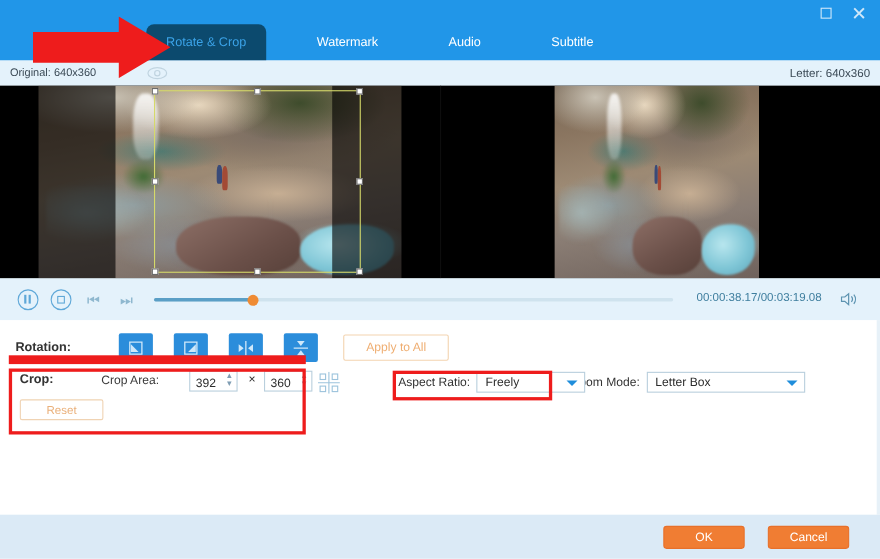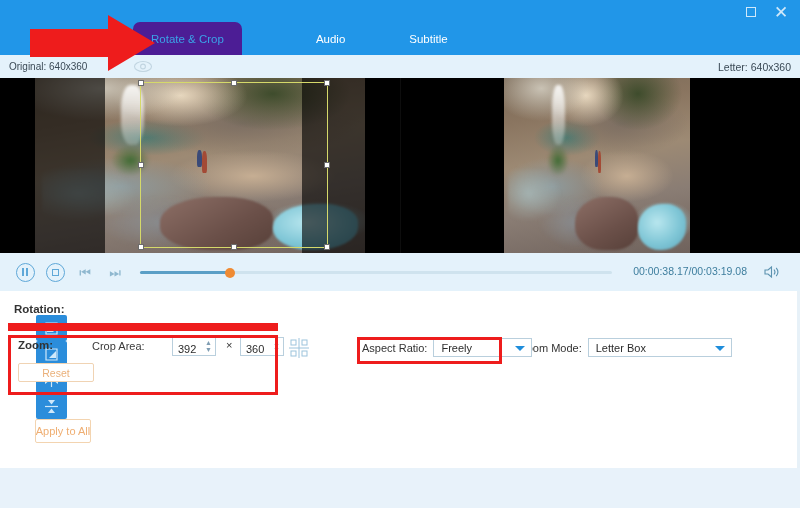--- a/index.html
+++ b/index.html
@@ -46,21 +46,21 @@
   .tab {
     height: 33px;
     padding: 0 18px;
     display: flex; align-items: center; justify-content: center;
     font-size: 11.5px;
     color: #ffffff;
     cursor: pointer;
     white-space: nowrap;
   }
   .tab.active {
-    background: #4c1d95;
+    background: #0c4a6e;
     color: #3ba3e8;
     border-radius: 7px 7px 0 0;
   }
   .tab-spacer { width: 28px; }
 
   
   .red-arrow {
     position: absolute; left: 30px; top: 15px;
     width: 125px; height: 56px;
     pointer-events: none;
@@ -237,35 +237,35 @@
 
   
   .settings {
     position: absolute; left: 0; top: 291px;
     width: 800px; height: 177px;
     background: #ffffff;
   }
 
   .row-rotation {
     position: absolute; left: 14px; top: 12px;
-    display: flex; align-items: center; flex-direction: column;
+    display: flex; align-items: center;
   }
   .lbl-rotation {
     font-size: 11.5px; font-weight: bold; color: #333;
     width: 94px;
   }
   .rot-btn {
     width: 31px; height: 26px; margin-right: 19px;
     background: #2b8ddb; border-radius: 2px;
     display: flex; align-items: center; justify-content: center;
     cursor: pointer;
   }
   .apply-all {
     margin-left: 4px;
-    padding: 5px 0;
+    padding: 5px 20px;
     border: 1px solid #f3d4b0;
     border-radius: 2px;
     font-size: 11px; color: #efae72;
     background: #fff;
     cursor: pointer;
   }
 
   .crop-group {
     position: absolute; left: 14px; top: 46px;
     width: 255px; height: 48px;
@@ -367,20 +367,23 @@
           <span class="win-x">✕</span>
         </div>
     </div>
   </div>
 
   <div class="tabs">
     <div class="tab active">
       <span>Rotate &amp; Crop</span>
     </div>
     <div class="tab-spacer"></div>
+    <div class="tab">
+      <span>Watermark</span>
+    </div>
     <div class="tab-spacer"></div>
     <div class="tab">
       <span>Audio</span>
     </div>
     <div class="tab-spacer"></div>
     <div class="tab">
       <span>Subtitle</span>
     </div>
   </div>
 
@@ -509,21 +512,21 @@
           <line x1="1" y1="7.5" x2="14" y2="7.5" stroke="#cfe8fa" stroke-width="1.2"></line>
           <polygon points="4,1 7.5,5.5 11,1" fill="#cfe8fa"></polygon>
           <polygon points="4,14 7.5,9.5 11,14" fill="#cfe8fa"></polygon>
         </svg>
       </div>
 
       <div class="apply-all">Apply to All</div>
     </div>
 
     <div class="crop-group">
-      <div class="lbl-crop">Zoom:</div>
+      <div class="lbl-crop">Crop:</div>
       <div class="lbl-croparea">Crop Area:</div>
 
       <div class="numbox" style="left:158px;">
         <span>392</span>
         <div class="spin">
             <i>▲</i>
             <i>▼</i>
           </div>
       </div>
 
@@ -563,15 +566,19 @@
         <span>Freely</span>
         <div class="caret"></div>
       </div>
     </div>
   </div>
 
   <div class="red-box" style="left:8px; top:335px; width:270px; height:60px;"></div>
   <div class="red-box" style="left:357px; top:337px; width:145px; height:27px;"></div>
   <div class="red-box" style="left:8px; top:323px; width:270px; height:8px; border-width:0; background:#ee1c1c;"></div>
 
+  <div class="footer">
+    <div class="btn-ok">OK</div>
+    <div class="btn-cancel">Cancel</div>
+  </div>
 
   <div class="panel-edge"></div>
 </div>
 
 </body></html>

